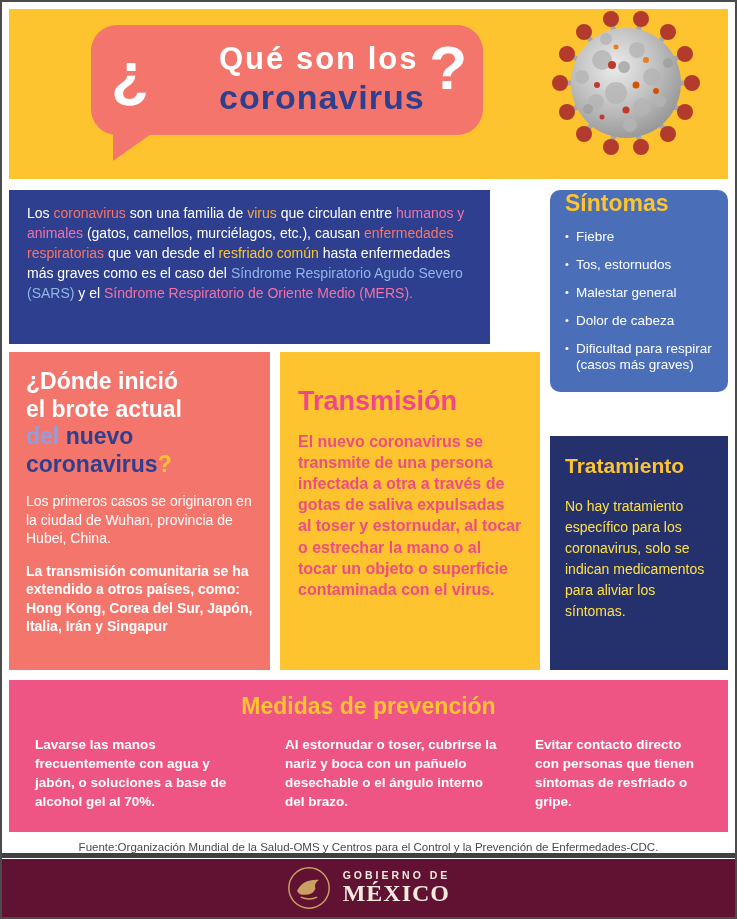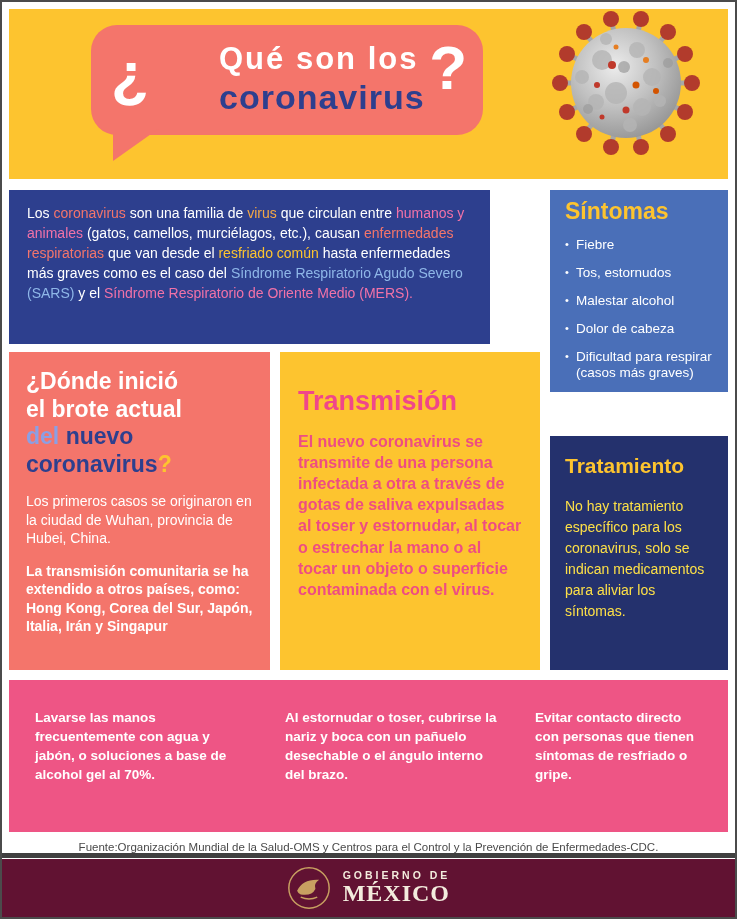--- a/index.html
+++ b/index.html
@@ -40,21 +40,21 @@
   .intro-text{ color:#fff; font-size:14px; line-height:1.42; }
   .hl-salmon{ color:var(--salmon); }
   .hl-pink{ color:var(--hlpink); }
   .hl-orange{ color:var(--hlorange); }
   .hl-yellow{ color:var(--yellow); }
   .hl-lightblue{ color:var(--hllightblue); }
   .hl-navy{ color:var(--navy); }
   .hl-periwinkle{ color:var(--periwinkle); }
 
   
-  .symptoms-box{ position:absolute; right:7px; top:188px; width:178px; height:202px; background:var(--blue); padding:8px 15px; }
+  .symptoms-box{ position:absolute; right:7px; top:188px; width:178px; height:202px; background:var(--blue); padding:0 15px;border-radius:10px; }
   .symptoms-title{ color:var(--yellow); font-size:23px; font-weight:bold; margin-bottom:12px; }
   .symptom-item{ color:#fff; font-size:13.5px; line-height:1.25; margin-bottom:11px; padding-left:11px; position:relative; }
   .symptom-item::before{ content:"•"; position:absolute; left:0; top:1px; font-size:11px; }
 
   
   .origin-box{ position:absolute; left:7px; top:350px; width:261px; height:318px; background:var(--salmon); padding:16px 17px; }
   .origin-heading{ font-size:23px; font-weight:bold; line-height:1.2; color:#fff; }
   .origin-p{ color:#fff; font-size:14px; line-height:1.32; margin-top:14px; }
   .origin-p.bold{ font-weight:bold; }
 
@@ -171,21 +171,21 @@
   </div>
 
   <div class="intro-box">
     <p class="intro-text"><span>Los </span><span class="hl-salmon">coronavirus</span><span> son una familia de </span><span class="hl-orange">virus</span><span> que circulan entre </span><span class="hl-pink">humanos y animales</span><span> (gatos, camellos, murciélagos, etc.), causan </span><span class="hl-salmon">enfermedades respiratorias</span><span> que van desde el </span><span class="hl-yellow">resfriado común</span><span> hasta enfermedades más graves como es el caso del </span><span class="hl-lightblue">Síndrome Respiratorio Agudo Severo (SARS)</span><span> y el </span><span class="hl-pink">Síndrome Respiratorio de Oriente Medio (MERS).</span></p>
   </div>
 
   <div class="symptoms-box">
     <div class="symptoms-title">Síntomas</div>
     <div class="symptom-item">Fiebre</div>
     <div class="symptom-item">Tos, estornudos</div>
-    <div class="symptom-item">Malestar alcohol</div>
+    <div class="symptom-item">Malestar general</div>
     <div class="symptom-item">Dolor de cabeza</div>
     <div class="symptom-item">Dificultad para respirar (casos más graves)</div>
   </div>
 
   <div class="origin-box">
     <div class="origin-heading">
       <div>¿Dónde inició</div>
       <div>el brote actual</div>
       <div><span class="hl-periwinkle">del </span><span class="hl-navy">nuevo</span></div>
       <div><span class="hl-navy">coronavirus</span><span class="hl-yellow">?</span></div>
@@ -198,20 +198,21 @@
     <div class="transmission-title">Transmisión</div>
     <p class="transmission-body">El nuevo coronavirus se transmite de una persona infectada a otra a través de gotas de saliva expulsadas al toser y estornudar, al tocar o estrechar la mano o al tocar un objeto o superficie contaminada con el virus.</p>
   </div>
 
   <div class="treatment-box">
     <div class="treatment-title">Tratamiento</div>
     <p class="treatment-body">No hay tratamiento específico para los coronavirus, solo se indican medicamentos para aliviar los síntomas.</p>
   </div>
 
   <div class="prevention-box">
+    <div class="prevention-title">Medidas de prevención</div>
     <div class="prevention-cols">
       <div class="prevention-col">Lavarse las manos frecuentemente con agua y jabón, o soluciones a base de alcohol gel al 70%.</div>
       <div class="prevention-col">Al estornudar o toser, cubrirse la nariz y boca con un pañuelo desechable o el ángulo interno del brazo.</div>
       <div class="prevention-col narrow">Evitar contacto directo con personas que tienen síntomas de resfriado o gripe.</div>
     </div>
   </div>
 
   <div class="source-bar">Fuente:Organización Mundial de la Salud-OMS y Centros para el Control y la Prevención de Enfermedades-CDC.</div>
 
   <div class="gov-bar">

